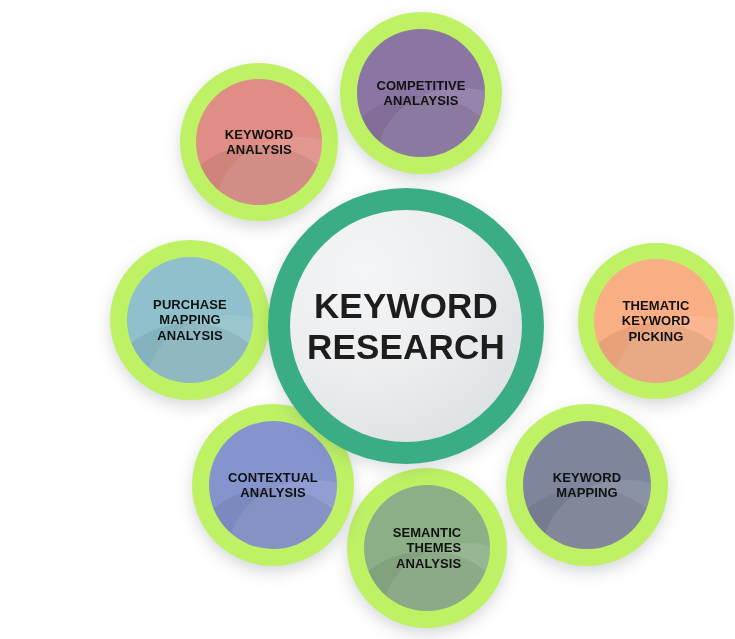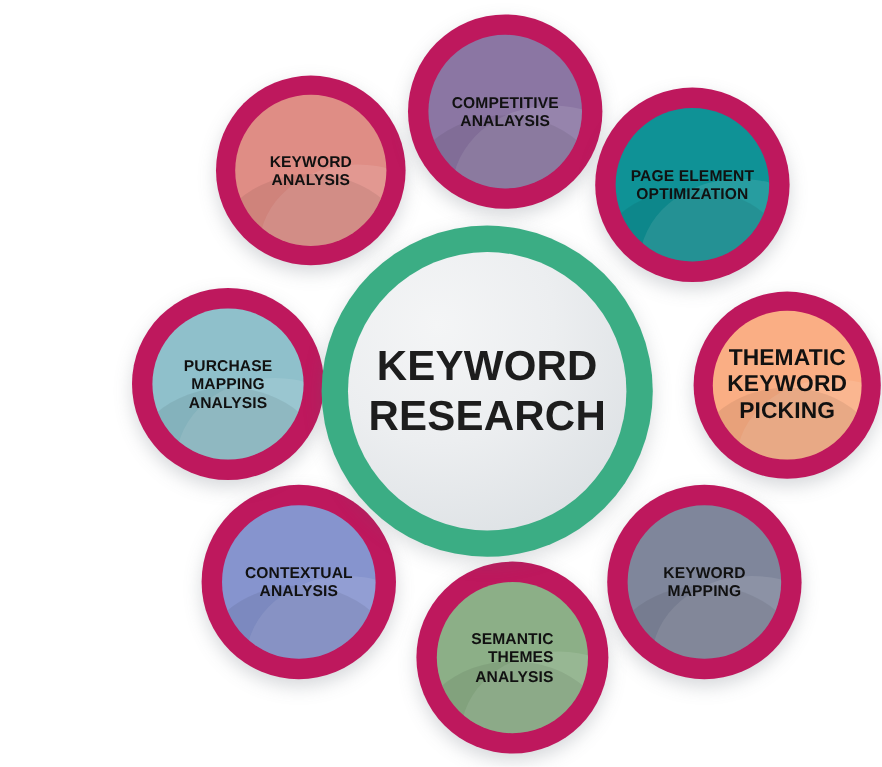--- a/index.html
+++ b/index.html
@@ -52,21 +52,21 @@
     line-height: 1.18;
     color: #1d1d1d;
     letter-spacing: 0.2px;
     white-space: pre-line;
   }
 
   
   .node {
     position: absolute;
     border-radius: 50%;
-    background: #be185d;
+    background: #bef264;
     box-shadow: 0 6px 15px rgba(95,105,115,0.26);
   }
   .disc {
     position: absolute;
     border-radius: 50%;
     overflow: hidden;
   }
   
   .disc::after {
     content: "";
@@ -116,47 +116,42 @@
     <div class="node-label" style="font-size:13px;">KEYWORD
 ANALYSIS</div>
   </div>
 
   <div class="node" style="left:340px; top:12px; width:162px; height:162px;">
     <div class="disc" style="left:17px; top:17px; width:128px; height:128px; background:#8B76A3;"></div>
     <div class="node-label" style="font-size:13px;">COMPETITIVE
 ANALAYSIS</div>
   </div>
 
-  <div class="node" style="left:496px; top:73px; width:162px; height:162px;">
-    <div class="disc" style="left:17px; top:17px; width:128px; height:128px; background:#0F9296;"></div>
-    <div class="node-label" style="font-size:13px;">PAGE ELEMENT
-OPTIMIZATION</div>
-  </div>
 
   <div class="node" style="left:578px; top:243px; width:156px; height:156px;">
     <div class="disc" style="left:16px; top:16px; width:124px; height:124px; background:#FAAE84;"></div>
-    <div class="node-label" style="font-size:19px;">THEMATIC
+    <div class="node-label" style="font-size:13px;">THEMATIC
 KEYWORD
 PICKING</div>
   </div>
 
   <div class="node" style="left:506px; top:404px; width:162px; height:162px;">
     <div class="disc" style="left:17px; top:17px; width:128px; height:128px; background:#7F869B;"></div>
     <div class="node-label" style="font-size:13px;">KEYWORD
 MAPPING</div>
   </div>
 
   <div class="node" style="left:347px; top:468px; width:160px; height:160px;">
     <div class="disc" style="left:17px; top:17px; width:126px; height:126px; background:#8CAF87;"></div>
     <div class="node-label" style="font-size:13px;text-align:right;">SEMANTIC
 THEMES
 ANALYSIS</div>
   </div>
 
-  <div class="node" style="left:168px; top:404px; width:162px; height:162px;">
+  <div class="node" style="left:192px; top:404px; width:162px; height:162px;">
     <div class="disc" style="left:17px; top:17px; width:128px; height:128px; background:#8694CE;"></div>
     <div class="node-label" style="font-size:13px;">CONTEXTUAL
 ANALYSIS</div>
   </div>
 
   <div class="node" style="left:110px; top:240px; width:160px; height:160px;">
     <div class="disc" style="left:17px; top:17px; width:126px; height:126px; background:#8FC0CB;"></div>
     <div class="node-label" style="font-size:13px;">PURCHASE
 MAPPING
 ANALYSIS</div>

